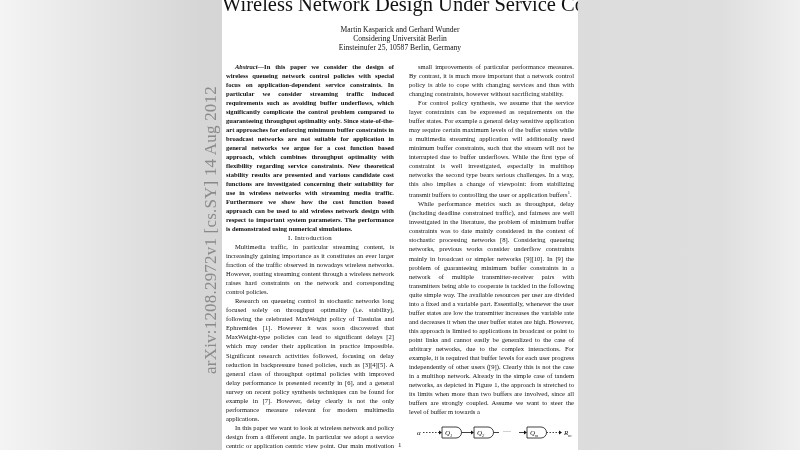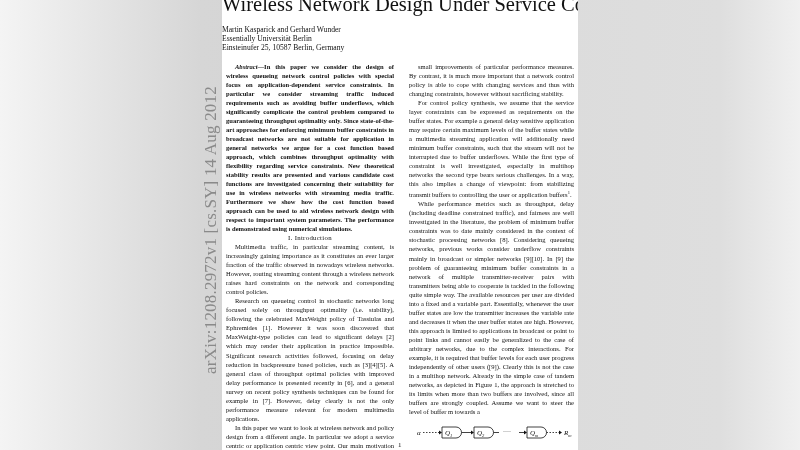--- a/index.html
+++ b/index.html
@@ -10,21 +10,21 @@
     color: #111;
   }
   .page {
     position: absolute; left: 222px; top: 0; width: 356px; height: 450px;
     background: #ffffff; overflow: hidden;
   }
   .title {
     position: absolute; top: -7px; left: 0; width: 356px; text-align: center;
     font-size: 20.5px; letter-spacing: 0px; white-space: nowrap;
   }
-  .authors { position: absolute; top: 25px; left: 0; width: 356px; text-align: left; font-size: 7.6px; line-height: 9px; }
+  .authors { position: absolute; top: 25px; left: 0; width: 356px; text-align: center; font-size: 7.6px; line-height: 9px; }
   .authors div { white-space: nowrap; }
   .col {
     position: absolute; top: 62px; width: 168px;
     font-size: 6.55px; line-height: 9.02px; text-align: justify;
   }
   .col.left { left: 4px; }
   .col.right { left: 187px; width: 165px; }
   .col p { margin: 0; text-indent: 9px; }
   .abstract { font-weight: bold; }
   .abstract .abs-label { font-style: italic; }
@@ -49,21 +49,21 @@
 <body>
 
 <div class="arxiv-stamp">
   <span>arXiv:1208.2972v1  [cs.SY]  14 Aug 2012</span>
 </div>
 
 <div class="page">
   <div class="title">Wireless Network Design Under Service Constraints</div>
   <div class="authors">
     <div>Martin Kasparick and Gerhard Wunder</div>
-    <div>Essentially Universität Berlin</div>
+    <div>Considering Universität Berlin</div>
     <div>Einsteinufer 25, 10587 Berlin, Germany</div>
   </div>
 
   <div class="col left">
     <p class="abstract"><span class="abs-label">Abstract</span><span>—In this paper we consider the design of wireless queueing network control policies with special focus on application-dependent service constraints. In particular we consider streaming traffic induced requirements such as avoiding buffer underflows, which significantly complicate the control problem compared to guaranteeing throughput optimality only. Since state-of-the-art approaches for enforcing minimum buffer constraints in broadcast networks are not suitable for application in general networks we argue for a cost function based approach, which combines throughput optimality with flexibility regarding service constraints. New theoretical stability results are presented and various candidate cost functions are investigated concerning their suitability for use in wireless networks with streaming media traffic. Furthermore we show how the cost function based approach can be used to aid wireless network design with respect to important system parameters. The performance is demonstrated using numerical simulations.</span></p>
     <p class="section-head">I. Introduction</p>
     <p>Multimedia traffic, in particular streaming content, is increasingly gaining importance as it constitutes an ever larger fraction of the traffic observed in nowadays wireless networks. However, routing streaming content through a wireless network raises hard constraints on the network and corresponding control policies.</p>
     <p>Research on queueing control in stochastic networks long focused solely on throughput optimality (i.e. stability), following the celebrated MaxWeight policy of Tassiulas and Ephremides [1]. However it was soon discovered that MaxWeight-type policies can lead to significant delays [2] which may render their application in practice impossible. Significant research activities followed, focusing on delay reduction in backpressure based policies, such as [3][4][5]. A general class of throughput optimal policies with improved delay performance is presented recently in [6], and a general survey on recent policy synthesis techniques can be found for example in [7]. However, delay clearly is not the only performance measure relevant for modern multimedia applications.</p>
     <p>In this paper we want to look at wireless network and policy design from a different angle. In particular we adopt a service centric or application centric view point. Our main motivation is that (especially with the ever growing amount of streaming traffic) it is of lesser importance to be e.g. delay optimal as long as the service requirements are fulfilled and–in case of streaming traffic–the stream is not interrupted. In fact, a throughput optimal or even more a delay optimal policy can be even harmful in case of size-limited buffers. In such a case it can be better to absorb traffic peaks at intermediate buffers instead of routing packets as fast as possible to the user. On the other hand, when the application is satisfied with the offered service it is not necessary to put huge efforts in</p>
   </div>

